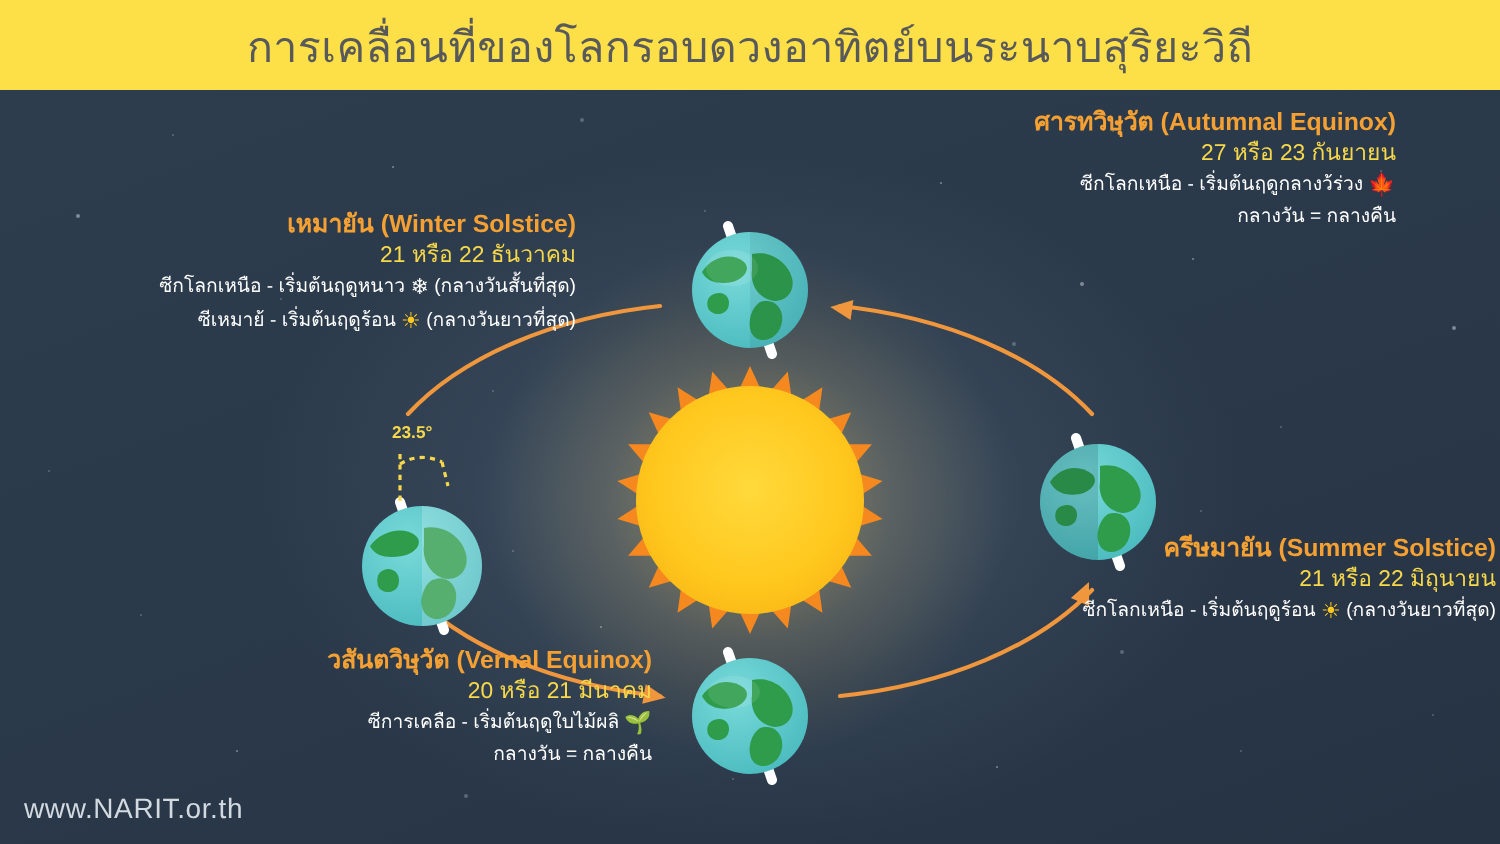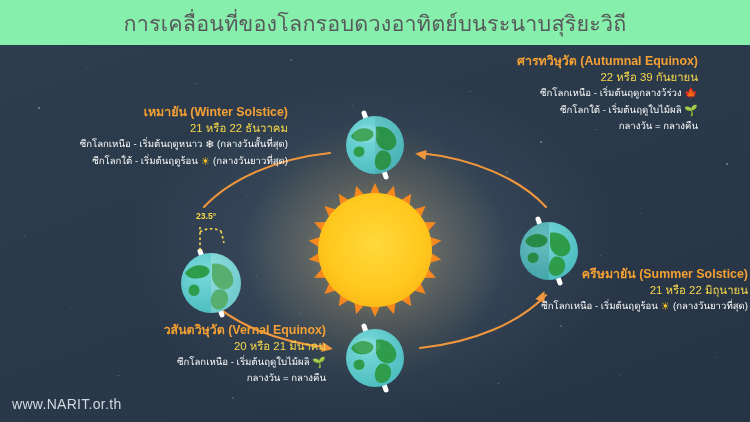--- a/index.html
+++ b/index.html
@@ -11,21 +11,21 @@
   #poster {
     position:relative;
     width:750px; height:422px;
     overflow:hidden;
   }
 
   
   .header {
     position:absolute; left:0; top:0;
     width:750px; height:45px;
-    background:#86efac;
+    background:#fde047;
     display:flex; align-items:center; justify-content:center;
   }
   .header h1 {
     font-size:21.5px;
     font-weight:400;
     color:#58595b;
     letter-spacing:0.2px;
     white-space:nowrap;
   }
 
@@ -271,62 +271,58 @@
           <path d="M -18,2 C -13,0 -9,4 -11,9 C -13,13 -19,13 -21,9 C -22,6 -21,3 -18,2 Z"></path>
         </g>
         <ellipse cx="-8" cy="-12" rx="13" ry="8" fill="#ffffff" opacity="0.10"></ellipse>
       </g>
     </svg>
 
     <span class="angle-lbl" style="left:196px; top:166px;">23.5°</span>
 
     <div class="blk ta-c" style="left:398px; top:9px; width:300px;">
       <div class="ttl">ศารทวิษุวัต (Autumnal Equinox)</div>
-      <div class="date">22 หรือ 39 กันยายน</div>
+      <div class="date">27 หรือ 23 กันยายน</div>
       <div class="ln">
         <span>ซีกโลกเหนือ - เริ่มต้นฤดูกลางว้ร่วง</span>
         <span class="ico">🍁</span>
-      </div>
-      <div class="ln">
-        <span>ซีกโลกใต้ - เริ่มต้นฤดูใบไม้ผลิ</span>
-        <span class="ico">🌱</span>
       </div>
       <div class="ln">กลางวัน = กลางคืน</div>
     </div>
 
     <div class="blk ta-c" style="left:2px; top:60px; width:286px;">
       <div class="ttl">เหมายัน (Winter Solstice)</div>
       <div class="date">21 หรือ 22 ธันวาคม</div>
       <div class="ln">
         <span>ซีกโลกเหนือ - เริ่มต้นฤดูหนาว</span>
         <span class="ico">❄</span>
         <span>(กลางวันสั้นที่สุด)</span>
       </div>
       <div class="ln">
-        <span>ซีกโลกใต้ - เริ่มต้นฤดูร้อน</span>
+        <span>ซีเหมาย้ - เริ่มต้นฤดูร้อน</span>
         <span class="ico" style="color:#ffc81e;">☀</span>
         <span>(กลางวันยาวที่สุด)</span>
       </div>
     </div>
 
     <div class="blk ta-c" style="left:462px; top:222px; width:286px;">
       <div class="ttl">ครีษมายัน (Summer Solstice)</div>
       <div class="date">21 หรือ 22 มิถุนายน</div>
       <div class="ln">
         <span>ซีกโลกเหนือ - เริ่มต้นฤดูร้อน</span>
         <span class="ico" style="color:#ffc81e;">☀</span>
         <span>(กลางวันยาวที่สุด)</span>
       </div>
     </div>
 
     <div class="blk ta-c" style="left:26px; top:278px; width:300px;">
       <div class="ttl">วสันตวิษุวัต (Vernal Equinox)</div>
       <div class="date">20 หรือ 21 มีนาคม</div>
       <div class="ln">
-        <span>ซีกโลกเหนือ - เริ่มต้นฤดูใบไม้ผลิ</span>
+        <span>ซีการเคลือ - เริ่มต้นฤดูใบไม้ผลิ</span>
         <span class="ico">🌱</span>
       </div>
       <div class="ln">กลางวัน = กลางคืน</div>
     </div>
 
     <div class="site">www.NARIT.or.th</div>
 
 
   </div>
 </div>

